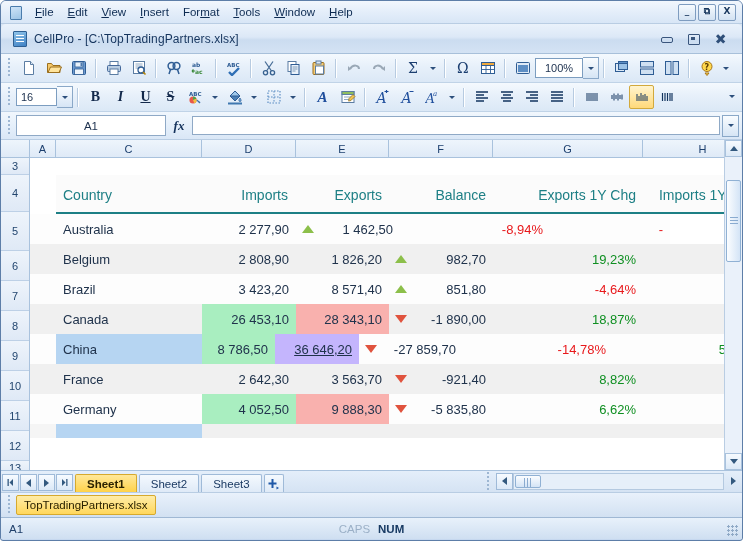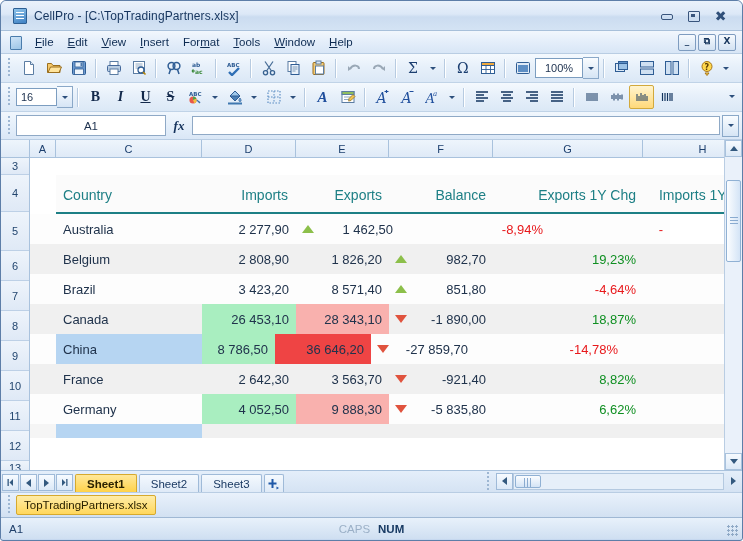--- a/index.html
+++ b/index.html
@@ -556,47 +556,47 @@
     position: absolute; right: 3px; bottom: 2px;
     width: 12px; height: 12px;
     background-image: radial-gradient(circle at 1.5px 1.5px, #8fa9c6 1.1px, transparent 1.3px);
     background-size: 4px 4px;
   }
 </style>
 </head>
 <body>
 
 <div id="app-window">
-
-  <div id="title-bar">
-    <div id="title-icon">
-        <div class="sheet"></div>
-      </div>
-    <div id="title-text">CellPro - [C:\TopTradingPartners.xlsx]</div>
-    <div class="win-btns">
-      <div class="win-btn min"></div>
-      <div class="win-btn max"></div>
-      <div class="win-btn close">✖</div>
-    </div>
-  </div>
 
   <div id="menu-bar">
     <div id="menu-doc-icon"></div>
     <div class="menu-item"><u>F</u>ile</div>
     <div class="menu-item"><u>E</u>dit</div>
     <div class="menu-item"><u>V</u>iew</div>
     <div class="menu-item"><u>I</u>nsert</div>
     <div class="menu-item">For<u>m</u>at</div>
     <div class="menu-item"><u>T</u>ools</div>
     <div class="menu-item"><u>W</u>indow</div>
     <div class="menu-item"><u>H</u>elp</div>
     <div class="mdi-btns">
       <div class="mdi-btn">_</div>
       <div class="mdi-btn">⧉</div>
       <div class="mdi-btn">X</div>
+    </div>
+  </div>
+
+  <div id="title-bar">
+    <div id="title-icon">
+        <div class="sheet"></div>
+      </div>
+    <div id="title-text">CellPro - [C:\TopTradingPartners.xlsx]</div>
+    <div class="win-btns">
+      <div class="win-btn min"></div>
+      <div class="win-btn max"></div>
+      <div class="win-btn close">✖</div>
     </div>
   </div>
 
   <div class="toolbar">
     <div class="grip"></div>
 
     <div class="tbtn">
       <svg width="16" height="16" viewBox="0 0 16 16">
           <path d="M3.5 1.5h6l3 3v10h-9z" fill="#fff" stroke="#5b7da3" stroke-width="1"></path>
           <path d="M9.5 1.5v3h3" fill="#dfeaf6" stroke="#5b7da3" stroke-width="1"></path>
@@ -1034,21 +1034,21 @@
                 <div class="arrow-down" style="position: absolute; left: 4px;"></div>
                 <span>-1 890,00</span>
               </div>
               <div class="cell right pos" style="width: 150px; background: rgb(240, 240, 240);">18,87%</div>
               <div class="cell right pos" style="width: 120px; background: rgb(240, 240, 240);">5</div>
             </div>
             <div class="grid-row" style="height: 30px;">
               <div class="cell" style="width: 26px; background: rgb(253, 253, 253);"></div>
               <div class="cell" style="width: 146px; background: rgb(182, 213, 242);">China</div>
               <div class="cell right" style="width: 73px; background: rgb(169, 238, 192);">8 786,50</div>
-              <div class="cell right" style="width: 96px; background: #ef4444;">36 646,20</div>
+              <div class="cell right" style="width: 84px; background: #c4b5fd; text-decoration: underline;">36 646,20</div>
               <div class="cell right" style="width: 104px; background: rgb(253, 253, 253); position: relative;">
                 <div class="arrow-down" style="position: absolute; left: 4px;"></div>
                 <span>-27 859,70</span>
               </div>
               <div class="cell right neg" style="width: 150px; background: rgb(253, 253, 253);">-14,78%</div>
               <div class="cell right pos" style="width: 120px; background: rgb(253, 253, 253);">5</div>
             </div>
             <div class="grid-row" style="height: 30px;">
               <div class="cell" style="width: 26px; background: rgb(240, 240, 240);"></div>
               <div class="cell" style="width: 146px; background: rgb(240, 240, 240);">France</div>

